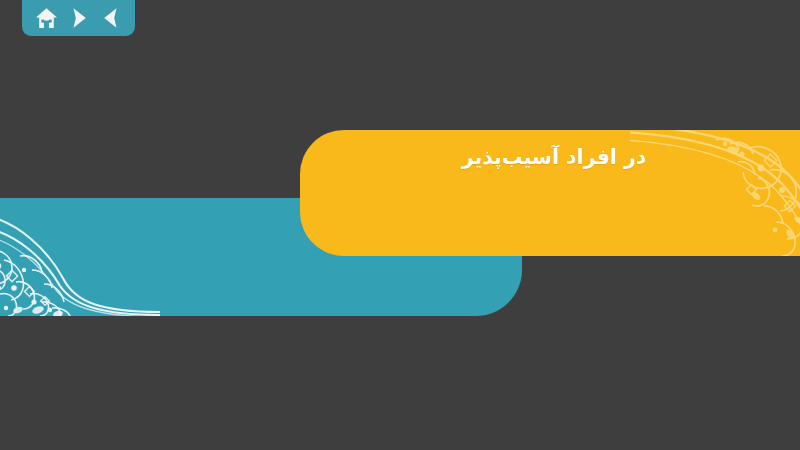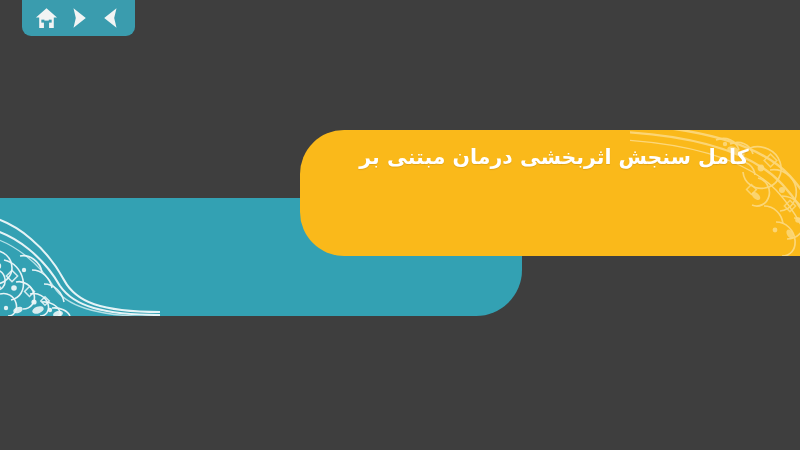--- a/index.html
+++ b/index.html
@@ -208,17 +208,17 @@
         <rect x="172" y="100" width="7" height="7" transform="rotate(45 175.5 103.5)"></rect>
       </g>
       <g fill="#fdf2cf" opacity="0.85">
         <ellipse cx="103" cy="20" rx="6" ry="3.4" transform="rotate(18 103 20)"></ellipse>
         <ellipse cx="160" cy="104" rx="5" ry="3" transform="rotate(60 160 104)"></ellipse>
         <ellipse cx="126" cy="66" rx="5" ry="3" transform="rotate(40 126 66)"></ellipse>
       </g>
     </svg>
 
     <div id="title-text">
-      <span class="tline">کامل سنجش اثربخشی درمان مبتنی بر</span>
+      <span class="tline">در افراد آسیب‌پذیر</span>
     </div>
   </div>
 
 </div>
 
 </body></html>

